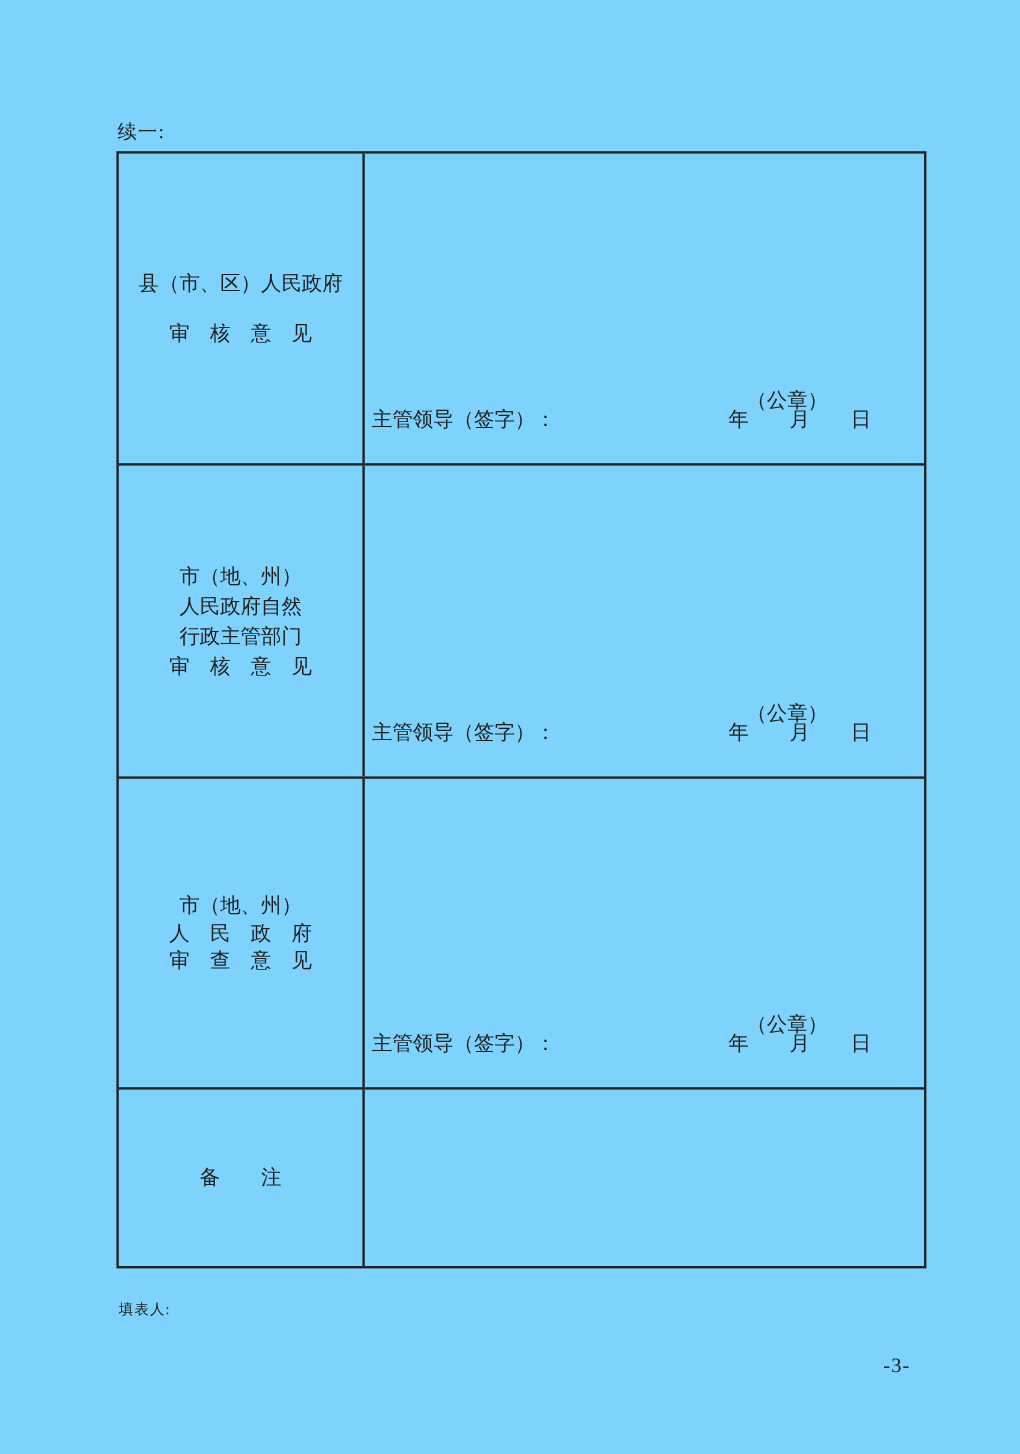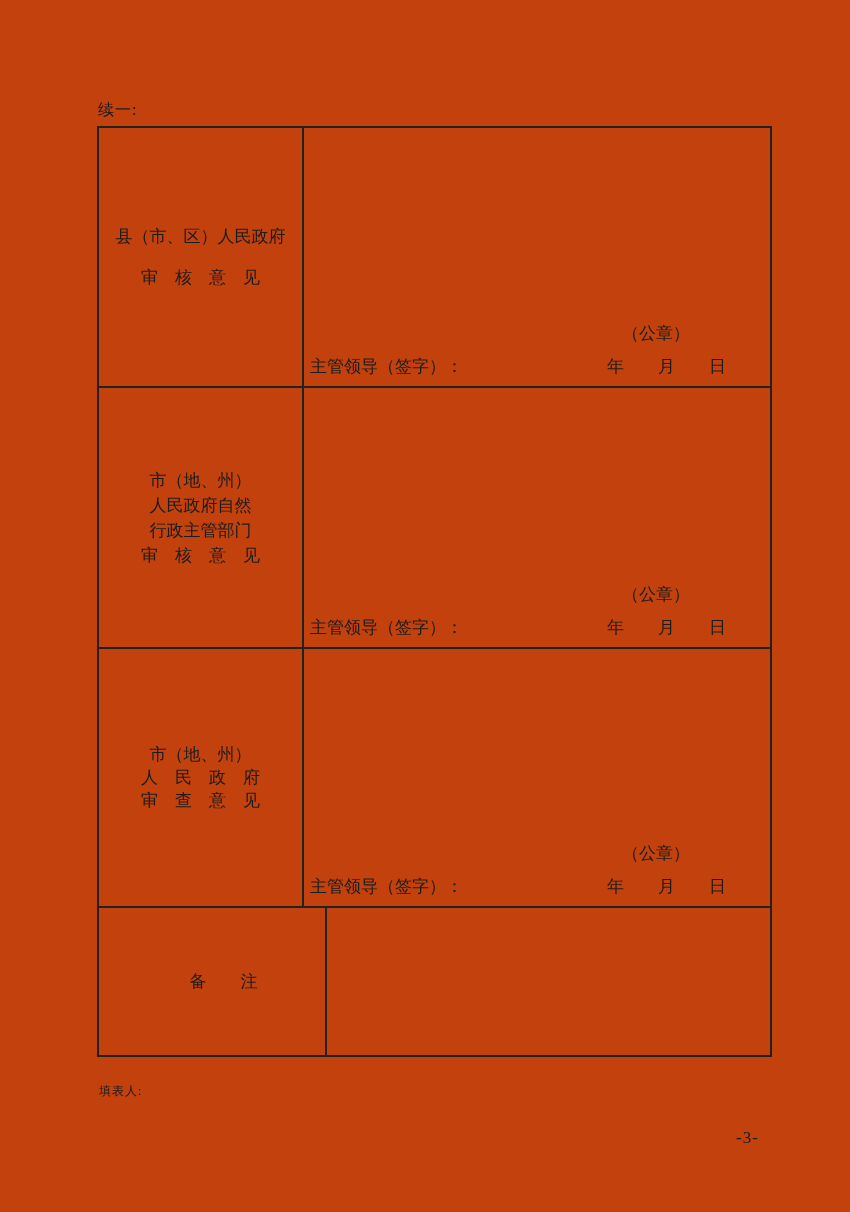--- a/index.html
+++ b/index.html
@@ -1,20 +1,20 @@
 <!DOCTYPE html>
 <html><head>
 <meta charset="utf-8">
 <style>
   html, body { margin: 0; padding: 0; background: #ffffff; }
   #page {
     position: relative;
     width: 850px;
     height: 1212px;
-    background: #c2410c;
+    background: #7dd3fc;
     color: #1c1c1c;
     font-family: "Liberation Serif", "DejaVu Serif", serif;
     overflow: hidden;
   }
   .cont-label {
     position: absolute;
     left: 98px;
     top: 100px;
     font-size: 16px;
     letter-spacing: 1px;
@@ -32,21 +32,21 @@
   }
   .row {
     display: flex;
     box-sizing: border-box;
     border-bottom: 2px solid #222222;
     justify-content: center;
   }
   .row.r1 { height: 260px; }
   .row.r2 { height: 261px; }
   .row.r3 { height: 259px; }
-  .row.r4 { flex: 1; border-bottom: none; padding-left: 23px; }
+  .row.r4 { flex: 1; border-bottom: none; }
   .hcell {
     width: 205px;
     box-sizing: border-box;
     border-right: 2px solid #222222;
     display: flex;
     flex-direction: column;
     align-items: center;
     justify-content: center;
     text-align: center;
     font-size: 17px;
@@ -65,21 +65,21 @@
     position: absolute;
     left: 318px;
     bottom: 44px;
     line-height: 1;
     white-space: pre;
   }
   .sign {
     position: absolute;
     left: 6px;
     right: 44px;
-    bottom: 11px;
+    bottom: 28px;
     display: flex;
     justify-content: space-between;
     align-items: baseline;
     line-height: 1;
     white-space: pre;
   }
   .filler-label {
     position: absolute;
     left: 99px;
     top: 1083px;

